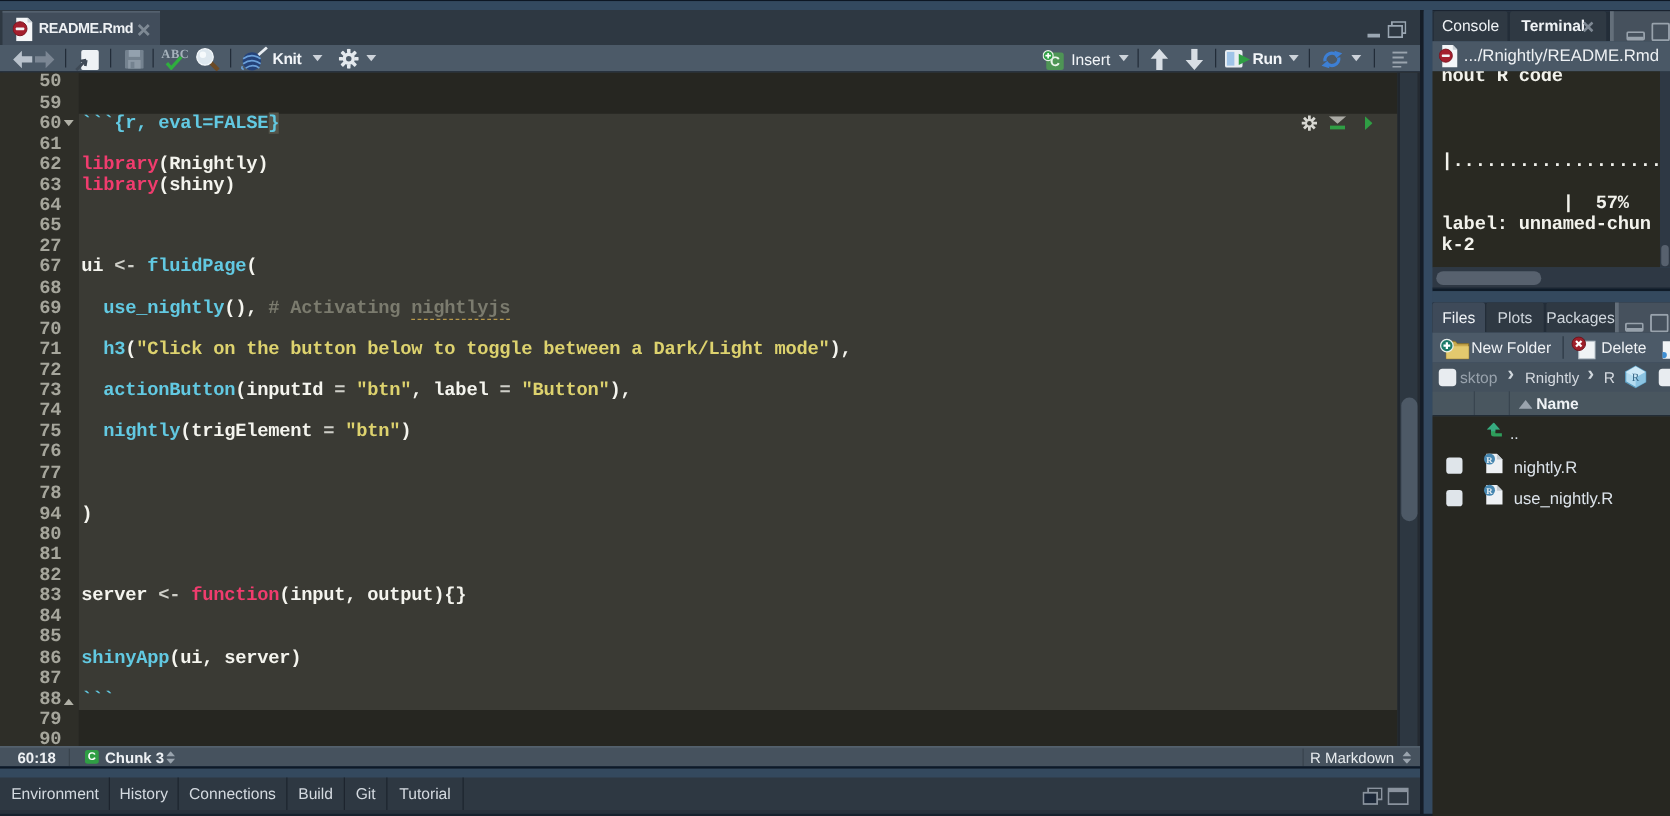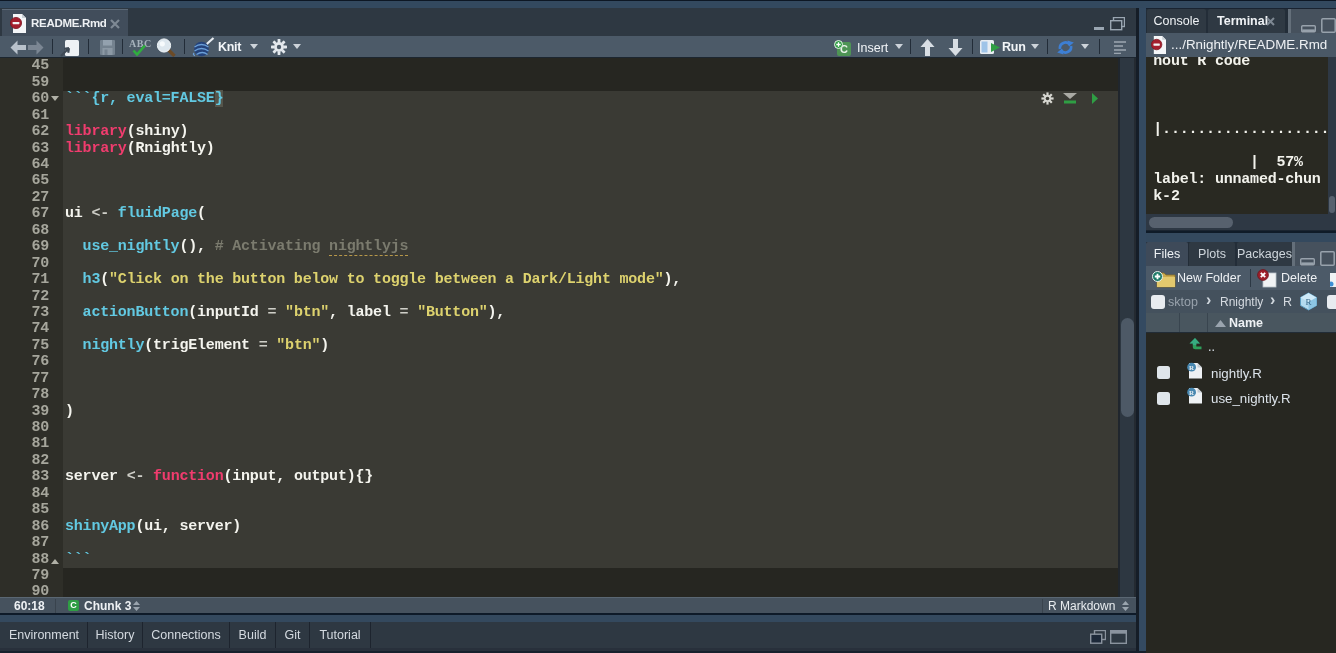--- a/index.html
+++ b/index.html
@@ -152,61 +152,61 @@
   </svg>
 <svg class="abs" style="left:1110px;top:17px;" width="15" height="14" viewBox="0 0 15 14">
   <rect x="3.5" y="0.5" width="11" height="9" fill="none" stroke="#9aa6b2" stroke-width="1.4"></rect>
   <rect x="0.7" y="3.7" width="11" height="9" fill="#2e3842" stroke="#9aa6b2" stroke-width="1.4"></rect>
 </svg>
 
 <div class="abs" id="ed" style="left:0;top:58px;width:1136px;height:539px;overflow:hidden;background:#262621;">
   <div class="abs" style="left:0;top:0;width:63px;height:539px;background:#2e2e28;"></div>
   <div class="abs" style="left:63px;top:33.3px;width:1055px;height:477px;background:#3a3a34;"></div>
   <div class="abs mono" id="guttxt" style="left:0;top:0.4px;width:49px;text-align:right;color:#a6a69c;">
-      <div class="ln">45</div>
+      <div class="ln">50</div>
       <div class="ln">59</div>
       <div class="ln">60</div>
       <div class="ln">61</div>
       <div class="ln">62</div>
       <div class="ln">63</div>
       <div class="ln">64</div>
       <div class="ln">65</div>
       <div class="ln">27</div>
       <div class="ln">67</div>
       <div class="ln">68</div>
       <div class="ln">69</div>
       <div class="ln">70</div>
       <div class="ln">71</div>
       <div class="ln">72</div>
       <div class="ln">73</div>
       <div class="ln">74</div>
       <div class="ln">75</div>
       <div class="ln">76</div>
       <div class="ln">77</div>
       <div class="ln">78</div>
-      <div class="ln">39</div>
+      <div class="ln">94</div>
       <div class="ln">80</div>
       <div class="ln">81</div>
       <div class="ln">82</div>
       <div class="ln">83</div>
       <div class="ln">84</div>
       <div class="ln">85</div>
       <div class="ln">86</div>
       <div class="ln">87</div>
       <div class="ln">88</div>
       <div class="ln">79</div>
       <div class="ln">90</div>
     </div>
   <div class="abs mono" id="codetxt" style="left:65px;top:0.4px;color:#f4f4ee;">
       <div class="ln">&nbsp;</div>
       <div class="ln">&nbsp;</div>
       <div class="ln cy">```{r, eval=FALSE<span style="background:#55554b;">}</span></div>
       <div class="ln">&nbsp;</div>
+      <div class="ln"><span class="pk">library</span>(Rnightly)</div>
       <div class="ln"><span class="pk">library</span>(shiny)</div>
-      <div class="ln"><span class="pk">library</span>(Rnightly)</div>
       <div class="ln">&nbsp;</div>
       <div class="ln">&nbsp;</div>
       <div class="ln">&nbsp;</div>
       <div class="ln">ui <span class="op">&lt;-</span> <span class="cy">fluidPage</span>(</div>
       <div class="ln">&nbsp;</div>
       <div class="ln">  <span class="cy">use_nightly</span>(), <span class="cm"># Activating <span style="border-bottom:1px dashed #b8984a;">nightlyjs</span></span></div>
       <div class="ln">&nbsp;</div>
       <div class="ln">  <span class="cy">h3</span>(<span class="ye">"Click on the button below to toggle between a Dark/Light mode"</span>),</div>
       <div class="ln">&nbsp;</div>
       <div class="ln">  <span class="cy">actionButton</span>(inputId <span class="op">=</span> <span class="ye">"btn"</span>, label <span class="op">=</span> <span class="ye">"Button"</span>),</div>

